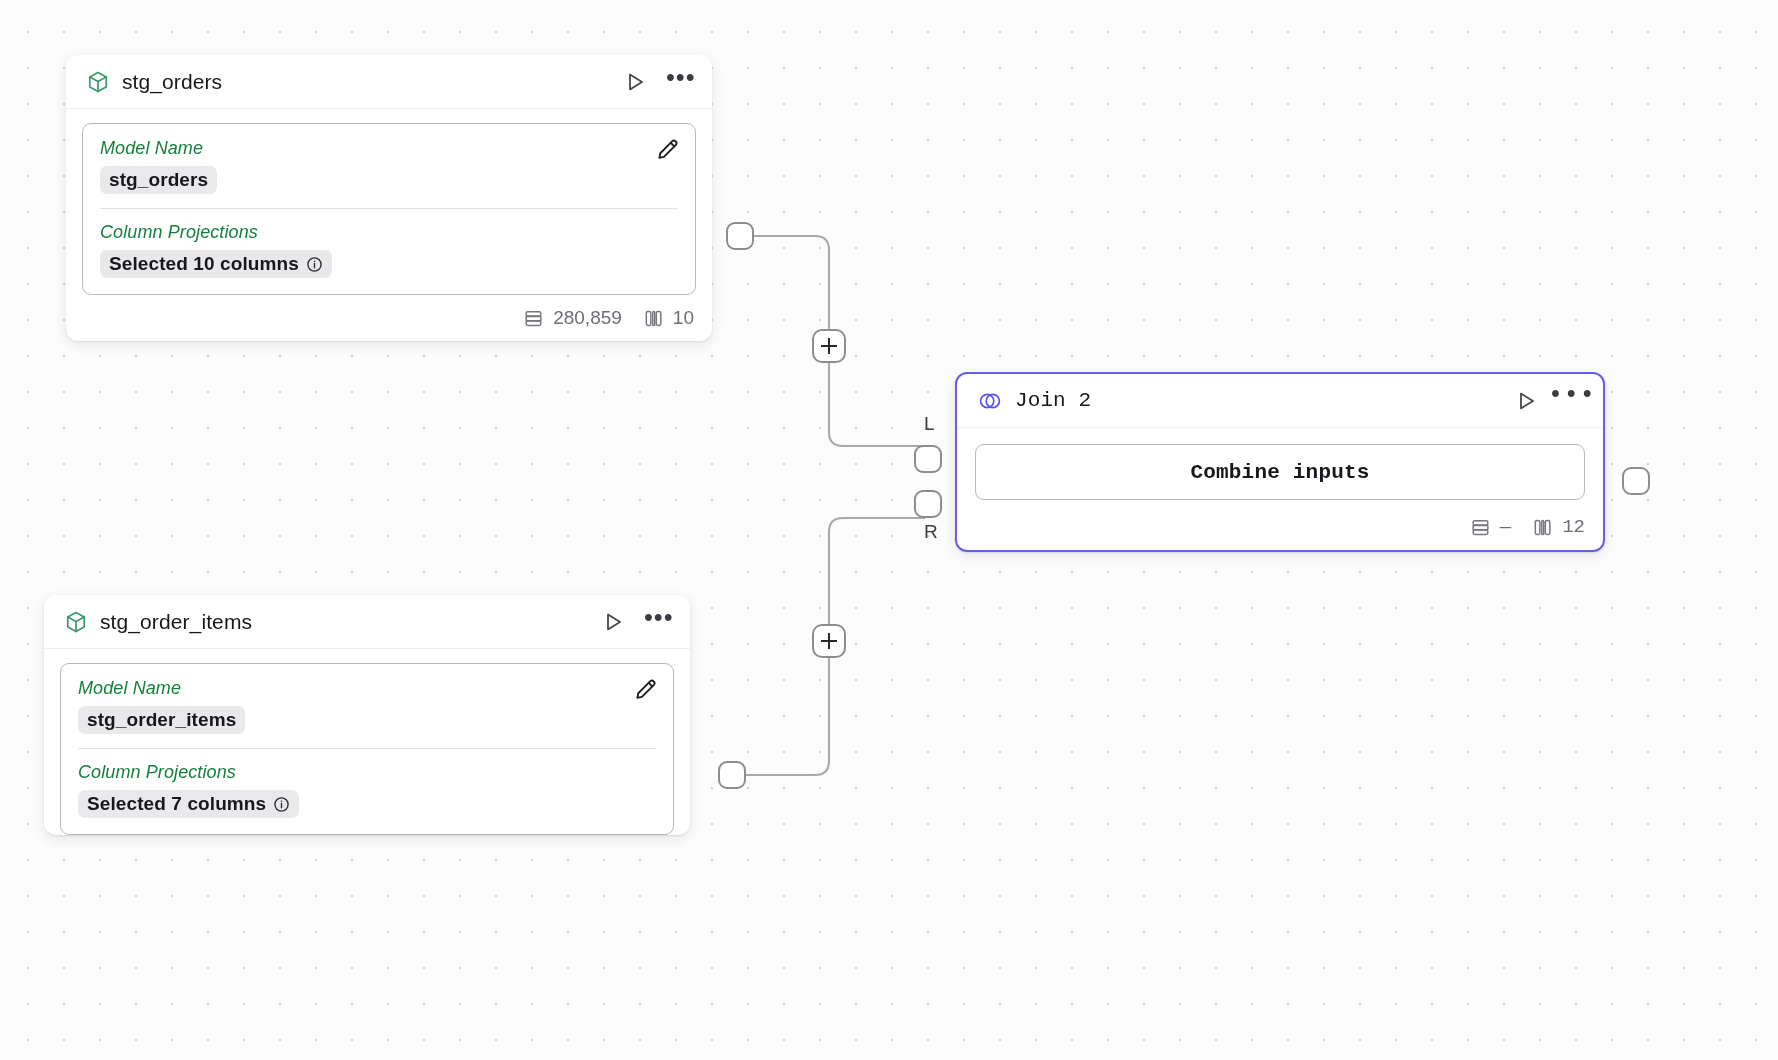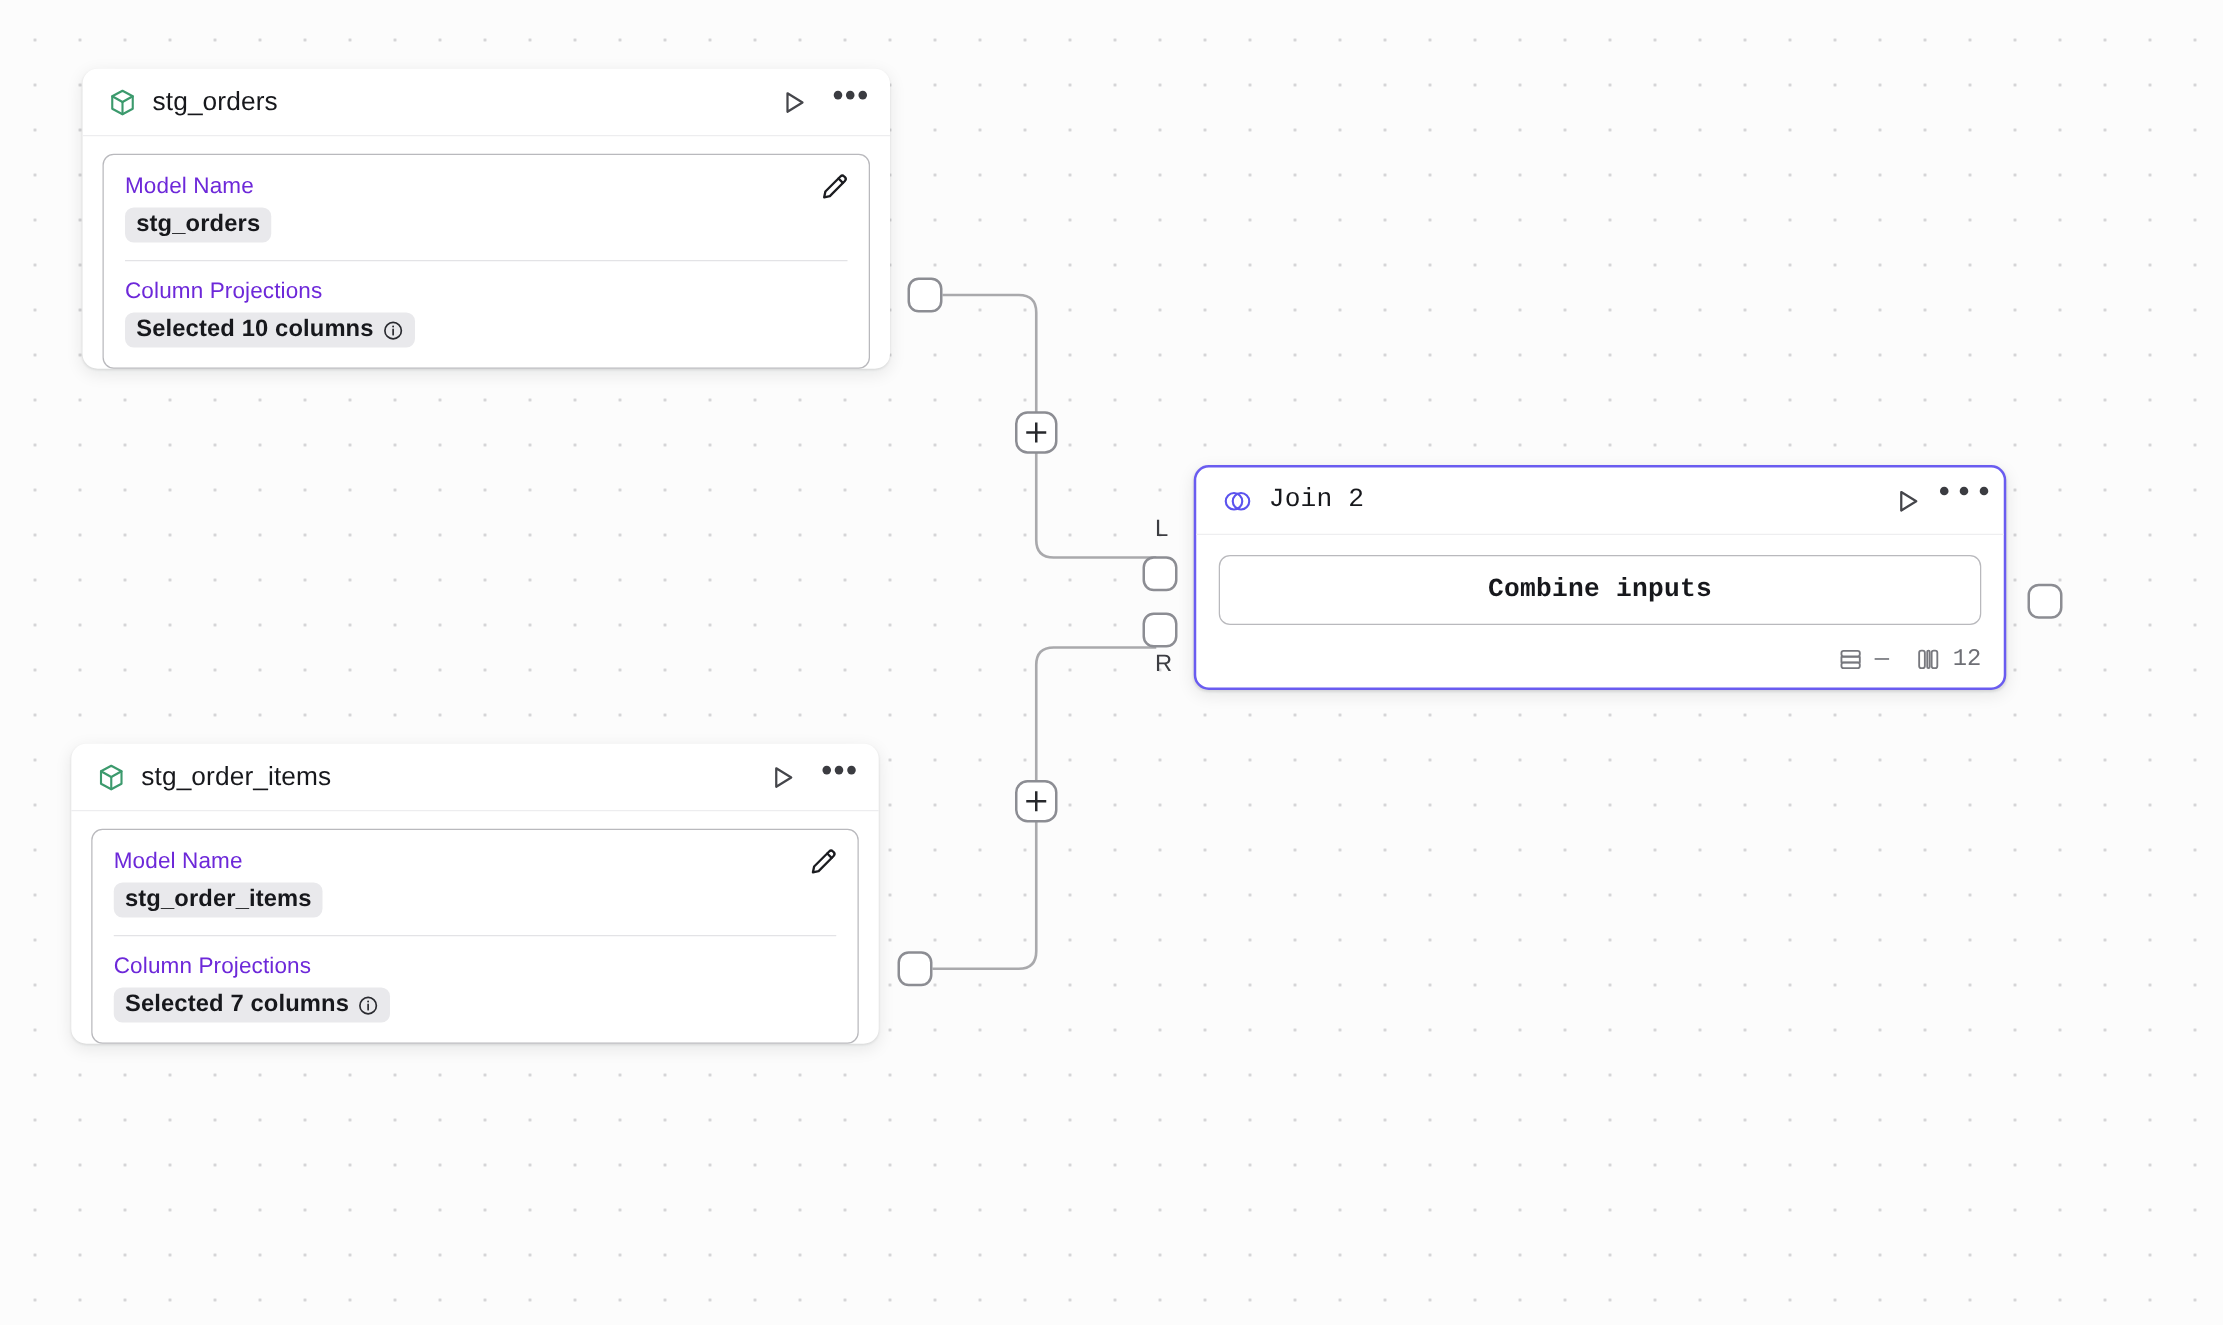--- a/index.html
+++ b/index.html
@@ -91,23 +91,24 @@
 
   .prop-box {
     border: 1px solid #b9b9bd;
     border-radius: 9px;
     padding: 14px 17px 16px 17px;
     position: relative;
   }
 
   .prop-label {
     font-size: 18px;
-    color: #6d28d9;
+    color: #15803d;
     margin-bottom: 7px;
     letter-spacing: .1px;
+    font-style: italic;
   }
 
   .pill {
     display: inline-flex;
     align-items: center;
     gap: 7px;
     background: #e9e9ec;
     border-radius: 7px;
     padding: 3px 9px;
     font-size: 19px;
@@ -256,30 +257,52 @@
             <svg width="17" height="17" viewBox="0 0 24 24" fill="none" stroke="currentColor" stroke-width="1.9" stroke-linecap="round">
               <circle cx="12" cy="12" r="9.3"></circle>
                 <path d="M12 10.6v6"></path>
                 <circle cx="12" cy="7.3" r="1.1" fill="currentColor" stroke="none"></circle>
             </svg>
           </span>
         </span>
       </div>
     </div>
 
+    <div class="node-footer">
+      <span class="stat">
+        <span style="display:inline-flex;">
+          <svg width="21" height="21" viewBox="0 0 24 24" fill="none" stroke="currentColor" stroke-width="1.7" stroke-linejoin="round">
+            <rect x="3.6" y="4.2" width="16.8" height="5" rx="2"></rect>
+            <rect x="3.6" y="9.7" width="16.8" height="5" rx="0"></rect>
+            <rect x="3.6" y="15" width="16.8" height="5" rx="2"></rect>
+          </svg>
+        </span>
+        <span>280,859</span>
+      </span>
+      <span class="stat">
+        <span style="display:inline-flex;">
+          <svg width="21" height="21" viewBox="0 0 24 24" fill="none" stroke="currentColor" stroke-width="1.7" stroke-linejoin="round">
+            <rect x="3.8" y="4" width="5.2" height="16" rx="2"></rect>
+            <rect x="11.2" y="4" width="2.2" height="16" rx="1"></rect>
+            <rect x="15.2" y="4" width="5.2" height="16" rx="2"></rect>
+          </svg>
+        </span>
+        <span>10</span>
+      </span>
+    </div>
   </div>
 
   <div class="port" style="left:726px; top:222px;"></div>
 
   <div class="edge-plus" style="left:812px; top:329px;">
     <span class="ph"></span>
     <span class="pv"></span>
   </div>
 
-  <div class="node" style="left:57px; top:595px; width:646px;">
+  <div class="node" style="left:44px; top:595px; width:646px;">
 
     <div class="node-header">
       <span style="display:inline-flex;">
         <svg width="24" height="24" viewBox="0 0 24 24" fill="none" stroke="#3c9a6d" stroke-width="1.7" stroke-linejoin="round" stroke-linecap="round">
           <path d="M12 2.6 20.2 7v10L12 21.4 3.8 17V7z"></path>
           <path d="M3.8 7 12 11.6 20.2 7"></path>
           <path d="M12 11.6V21.4"></path>
         </svg>
       </span>
       <span class="node-title">stg_order_items</span>

